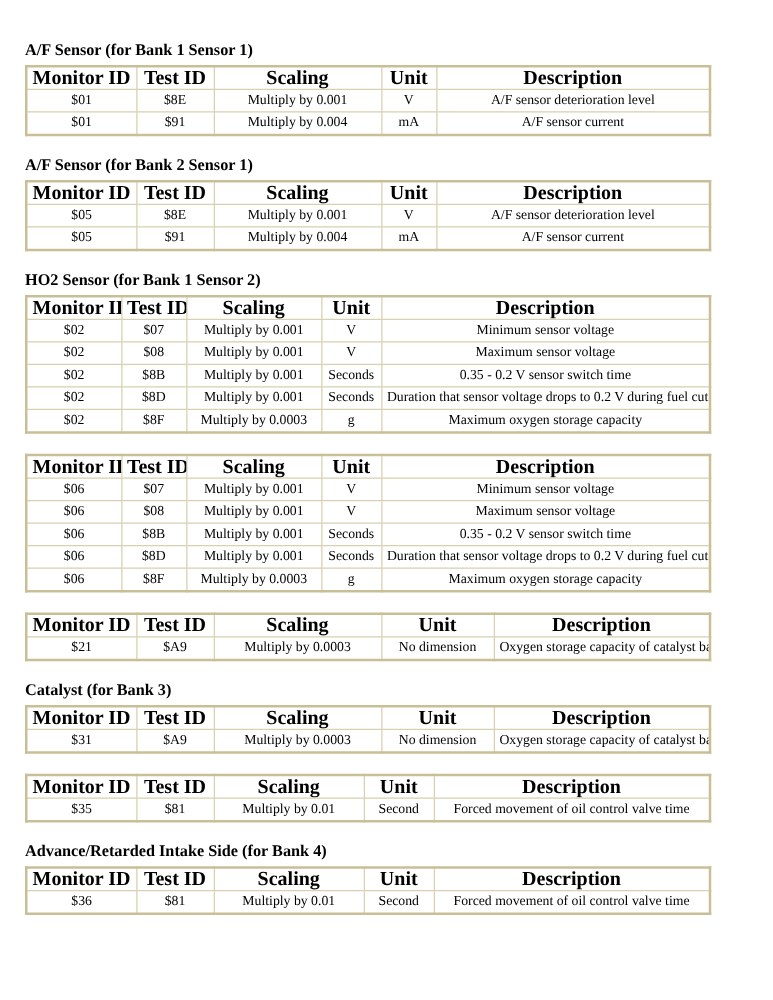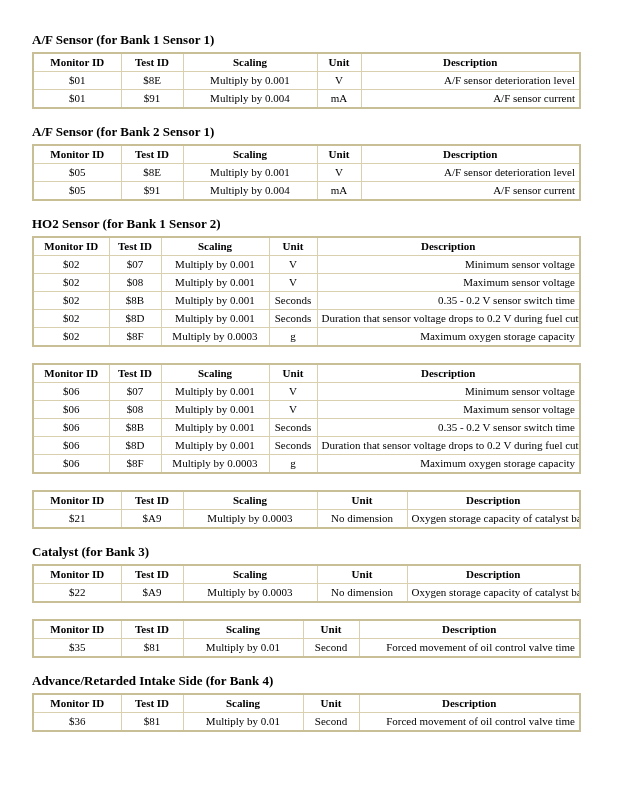--- a/index.html
+++ b/index.html
@@ -8,21 +8,21 @@
     background: #ffffff;
     color: #000000;
     font-family: "Liberation Serif", "DejaVu Serif", serif;
   }
   .page {
     position: relative;
     width: 618px;
     height: 800px;
     box-sizing: border-box;
     background: #ffffff;
-    padding: 33px 33px 20px 32px;
+    padding: 33px 33px 20px 20px;
     overflow: hidden;
   }
   section.doc-section {
     margin: 0 0 16px 0;
   }
   .section-title {
     font-size: 13px;
     line-height: 14px;
     font-weight: bold;
     margin: 0 0 5px 0;
@@ -37,26 +37,26 @@
   table.data-table th,
   table.data-table td {
     border: 1px solid #d8d0ae;
     padding: 2px 4px;
     font-size: 11px;
     line-height: 13px;
     overflow: hidden;
     white-space: nowrap;
   }
   table.data-table th {
-    font-size: 11px;
+    font-size: 16px;
     font-weight: bold;
     text-align: center;
   }
   td.center { text-align: center; }
-  td.desc   { text-align: right; }
+  td.desc   { text-align: center; }
 
   
   table.af  col:nth-child(1){width:88px}
   table.af  col:nth-child(2){width:62px}
   table.af  col:nth-child(3){width:134px}
   table.af  col:nth-child(4){width:44px}
 
   table.ho2 col:nth-child(1){width:76px}
   table.ho2 col:nth-child(2){width:52px}
   table.ho2 col:nth-child(3){width:108px}
@@ -309,21 +309,21 @@
             <tr>
               <th>Monitor ID</th>
               <th>Test ID</th>
               <th>Scaling</th>
               <th>Unit</th>
               <th>Description</th>
             </tr>
           </thead>
           <tbody>
             <tr>
-              <td class="center">$22</td>
+              <td class="center">$31</td>
               <td class="center">$A9</td>
               <td class="center">Multiply by 0.0003</td>
               <td class="center">No dimension</td>
               <td class="desc">Oxygen storage capacity of catalyst bank 2</td>
             </tr>
           </tbody>
         </table>
       </section>
       <section class="doc-section">
         <table class="data-table adv">

